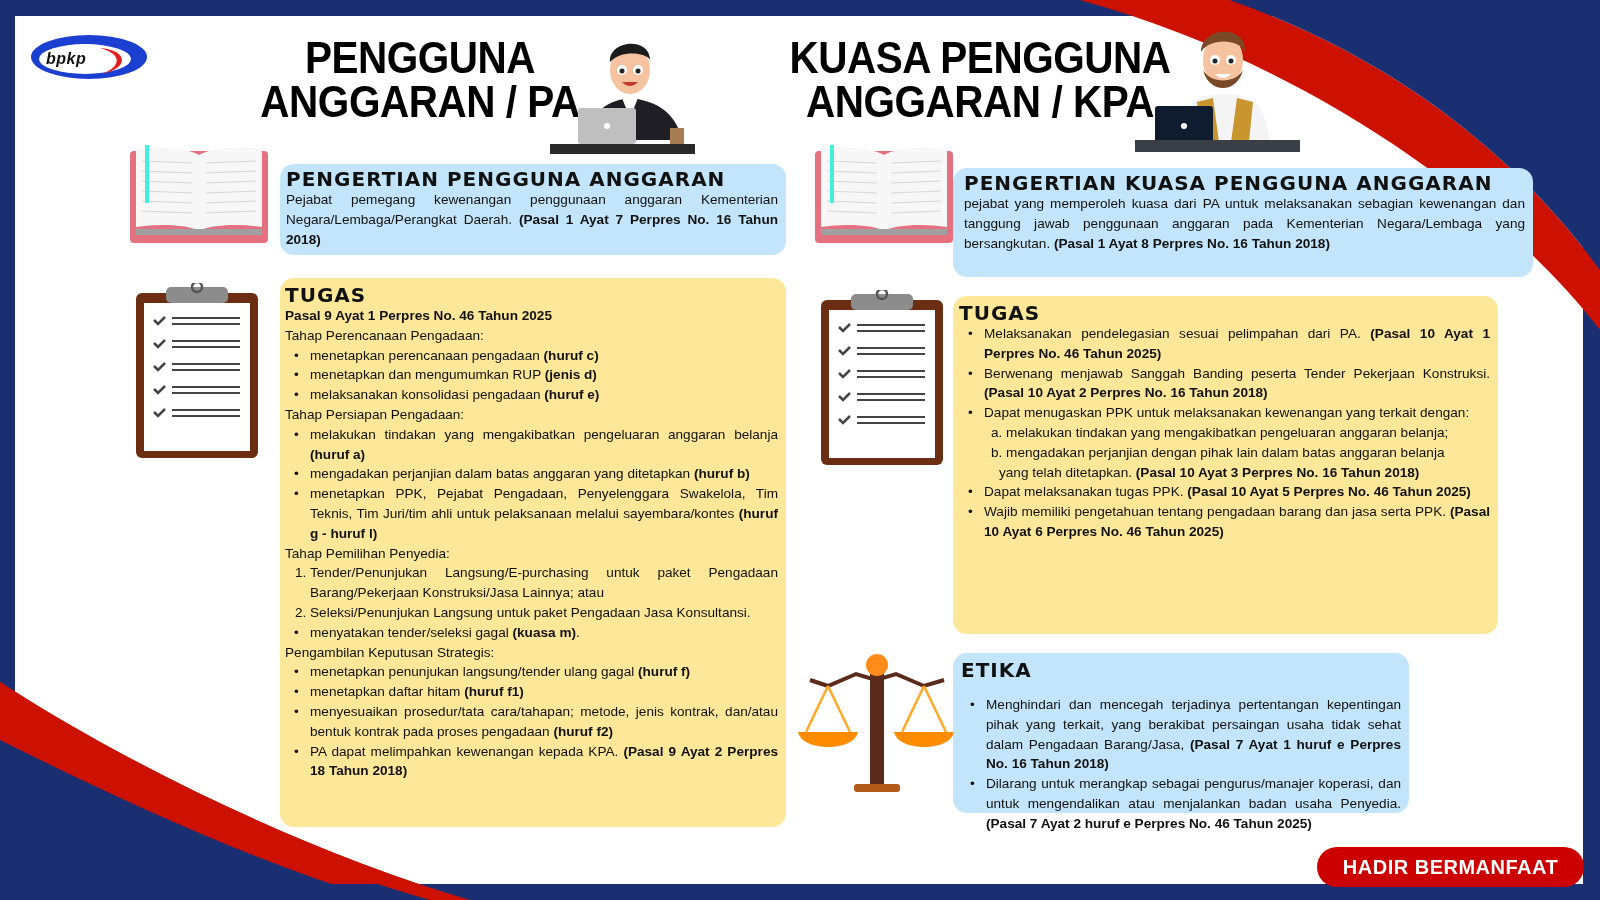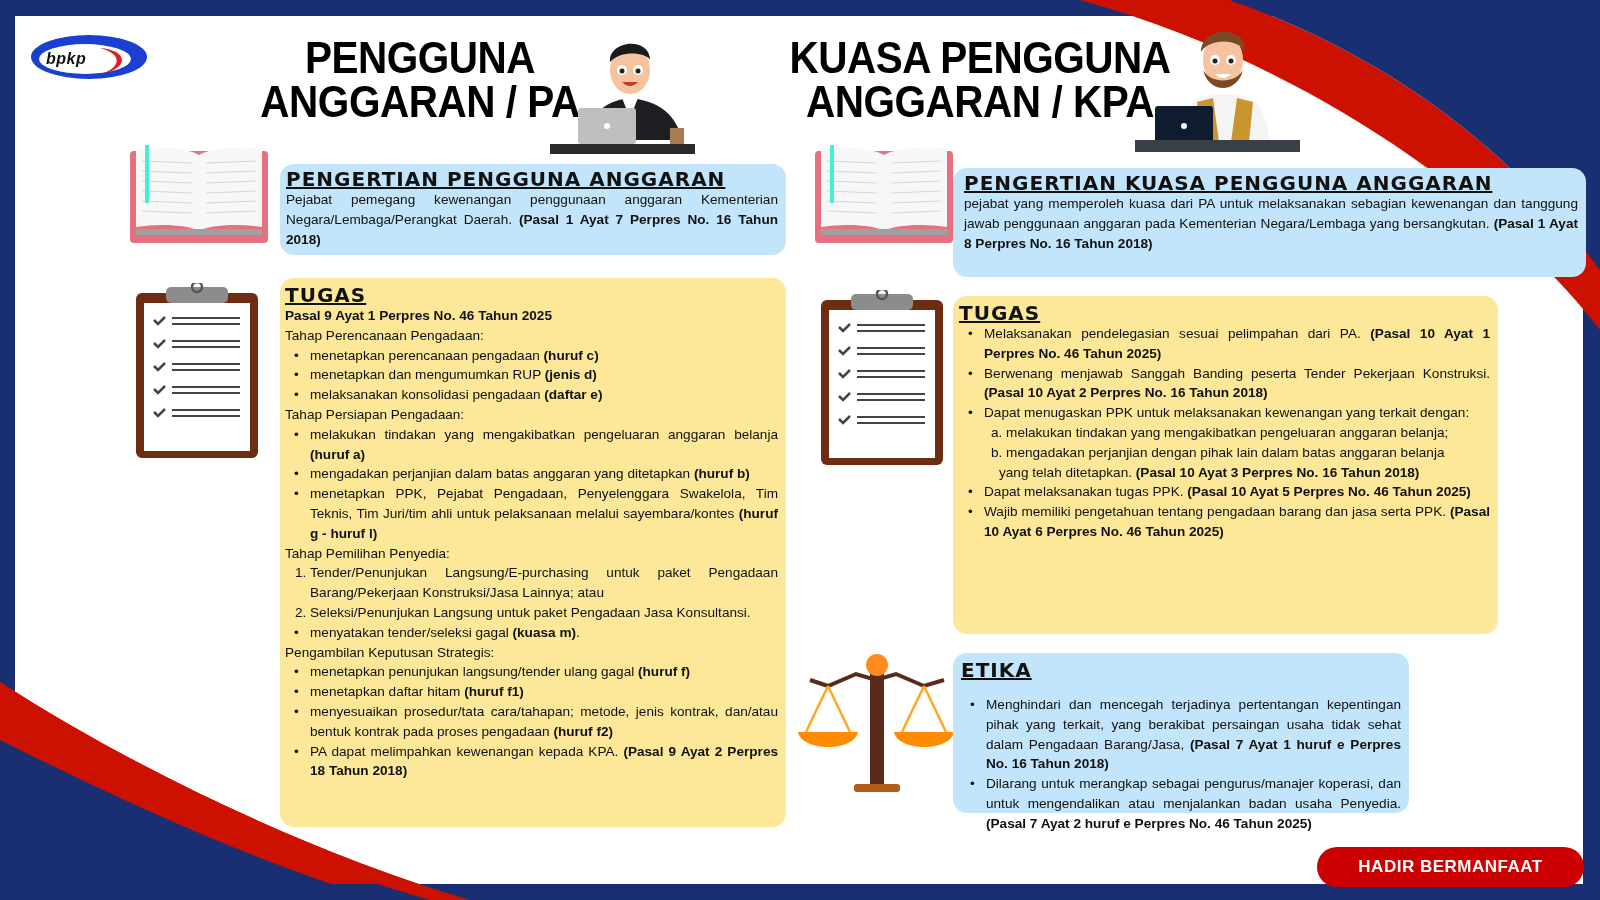--- a/index.html
+++ b/index.html
@@ -15,32 +15,32 @@
 
   .title { position: absolute; font-family: "Liberation Sans", sans-serif; font-weight: bold; color: #000; text-align: center; line-height: 44px; font-size: 44px; letter-spacing: -0.5px; transform: scaleX(0.92); }
   .title-pa { left: 200px; top: 36px; width: 440px; }
   .title-kpa { left: 760px; top: 36px; width: 440px; }
 
   .char { position: absolute; }
 
   .box { position: absolute; border-radius: 14px; font-size: 13.6px; line-height: 19.8px; }
   .box.blue { background: #c3e5fb; }
   .box.yellow { background: #fde799; }
-  .box h2 { font-family: "DejaVu Sans", sans-serif; font-weight: bold; font-size: 20px; letter-spacing: 1px; line-height: 22px; color: #111; text-decoration: underline; }
+  .box h2 { font-family: "DejaVu Sans", sans-serif; font-weight: bold; font-size: 20px; letter-spacing: 1px; line-height: 22px; color: #111; }
   .box p { text-align: justify; }
   .b { font-weight: bold; }
   ul.bul { list-style: none; }
   ul.bul li { position: relative; padding-left: 25px; text-align: justify; }
   ul.bul li::before { content: "•"; position: absolute; left: 9px; top: 0; }
   .num { position: relative; padding-left: 25px; text-align: justify; }
   .num .n { position: absolute; left: 10px; }
   .sub { padding-left: 32px; }
   .sub2 { padding-left: 40px; }
 
-  .hadir { position: absolute; left: 1317px; top: 847px; width: 267px; height: 40px; background: #cc0000; border-radius: 20px; color: #fff; font-weight: bold; font-size: 17px; letter-spacing: 0.5px; display: flex; align-items: center; justify-content: center; }
+  .hadir { position: absolute; left: 1317px; top: 847px; width: 267px; height: 40px; background: #cc0000; border-radius: 20px; color: #fff; font-weight: bold; font-size: 20px; letter-spacing: 0.5px; display: flex; align-items: center; justify-content: center; }
 </style>
 </head>
 <body>
 
 <svg class="bg-svg" viewBox="0 0 1600 900">
   <rect x="0" y="0" width="1600" height="900" fill="#1a2e72"></rect>
   <rect x="15" y="16" width="1568" height="868" fill="#ffffff"></rect>
 
   <path d="M1080 0 C1300 60 1500 200 1600 330 L1600 270 C1520 160 1400 60 1230 0 Z" fill="#cc1100"></path>
   <path d="M1230 0 C1400 60 1520 160 1600 270 L1600 0 Z" fill="#1a2e72"></path>
@@ -218,21 +218,21 @@
     <p><span>Pejabat pemegang kewenangan penggunaan anggaran Kementerian Negara/Lembaga/Perangkat Daerah. </span><span class="b">(Pasal 1 Ayat 7 Perpres No. 16 Tahun 2018)</span></p>
   </div>
 
   <div class="box yellow" style="left:280px;top:278px;width:506px;height:549px;padding:6px 8px 0 5px;">
     <h2>TUGAS</h2>
     <div class="b">Pasal 9 Ayat 1 Perpres No. 46 Tahun 2025</div>
     <div>Tahap Perencanaan Pengadaan:</div>
     <ul class="bul">
       <li><span>menetapkan perencanaan pengadaan </span><span class="b">(huruf c)</span></li>
       <li><span>menetapkan dan mengumumkan RUP </span><span class="b">(jenis d)</span></li>
-      <li><span>melaksanakan konsolidasi pengadaan </span><span class="b">(daftar e)</span></li>
+      <li><span>melaksanakan konsolidasi pengadaan </span><span class="b">(huruf e)</span></li>
     </ul>
     <div>Tahap Persiapan Pengadaan:</div>
     <ul class="bul">
       <li><span>melakukan tindakan yang mengakibatkan pengeluaran anggaran belanja </span><span class="b">(huruf a)</span></li>
       <li><span>mengadakan perjanjian dalam batas anggaran yang ditetapkan </span><span class="b">(huruf b)</span></li>
       <li><span>menetapkan PPK, Pejabat Pengadaan, Penyelenggara Swakelola, Tim Teknis, Tim Juri/tim ahli untuk pelaksanaan melalui sayembara/kontes </span><span class="b">(huruf g - huruf l)</span></li>
     </ul>
     <div>Tahap Pemilihan Penyedia:</div>
     <div class="num"><span class="n">1.</span><span>Tender/Penunjukan Langsung/E-purchasing untuk paket Pengadaan Barang/Pekerjaan Konstruksi/Jasa Lainnya; atau</span></div>
     <div class="num"><span class="n">2.</span><span>Seleksi/Penunjukan Langsung untuk paket Pengadaan Jasa Konsultansi.</span></div>
@@ -241,21 +241,21 @@
     </ul>
     <div>Pengambilan Keputusan Strategis:</div>
     <ul class="bul">
       <li><span>menetapkan penunjukan langsung/tender ulang gagal </span><span class="b">(huruf f)</span></li>
       <li><span>menetapkan daftar hitam </span><span class="b">(huruf f1)</span></li>
       <li><span>menyesuaikan prosedur/tata cara/tahapan; metode, jenis kontrak, dan/atau bentuk kontrak pada proses pengadaan </span><span class="b">(huruf f2)</span></li>
       <li><span>PA dapat melimpahkan kewenangan kepada KPA. </span><span class="b">(Pasal 9 Ayat 2 Perpres 18 Tahun 2018)</span></li>
     </ul>
   </div>
 
-  <div class="box blue" style="left:953px;top:168px;width:633px;height:109px;padding:4px 8px 0 11px;">
+  <div class="box blue" style="left:953px;top:168px;width:580px;height:109px;padding:4px 8px 0 11px;">
     <h2>PENGERTIAN KUASA PENGGUNA ANGGARAN</h2>
     <p><span>pejabat yang memperoleh kuasa dari PA untuk melaksanakan sebagian kewenangan dan tanggung jawab penggunaan anggaran pada Kementerian Negara/Lembaga yang bersangkutan. </span><span class="b">(Pasal 1 Ayat 8 Perpres No. 16 Tahun 2018)</span></p>
   </div>
 
   <div class="box yellow" style="left:953px;top:296px;width:545px;height:338px;padding:6px 8px 0 6px;">
     <h2>TUGAS</h2>
     <ul class="bul">
       <li><span>Melaksanakan pendelegasian sesuai pelimpahan dari PA. </span><span class="b">(Pasal 10 Ayat 1 Perpres No. 46 Tahun 2025)</span></li>
       <li><span>Berwenang menjawab Sanggah Banding peserta Tender Pekerjaan Konstruksi. </span><span class="b">(Pasal 10 Ayat 2 Perpres No. 16 Tahun 2018)</span></li>
       <li><span>Dapat menugaskan PPK untuk melaksanakan kewenangan yang terkait dengan:</span></li>

